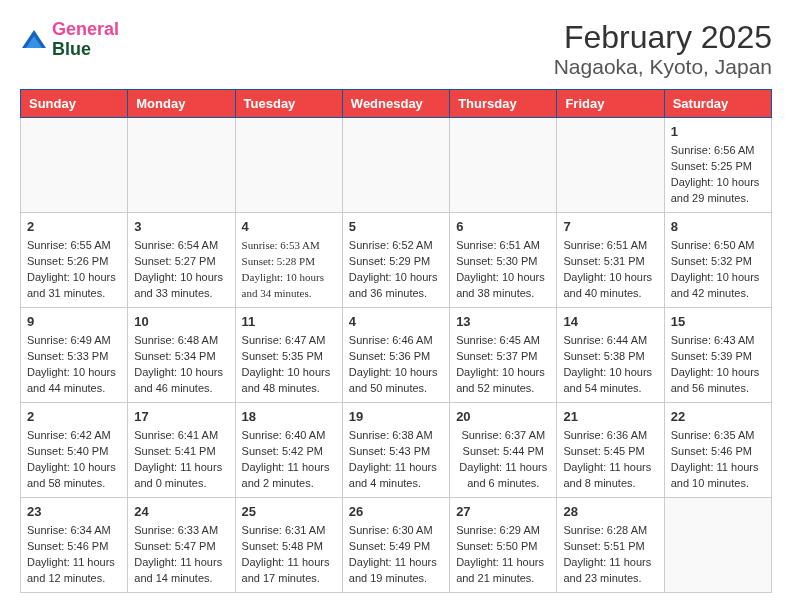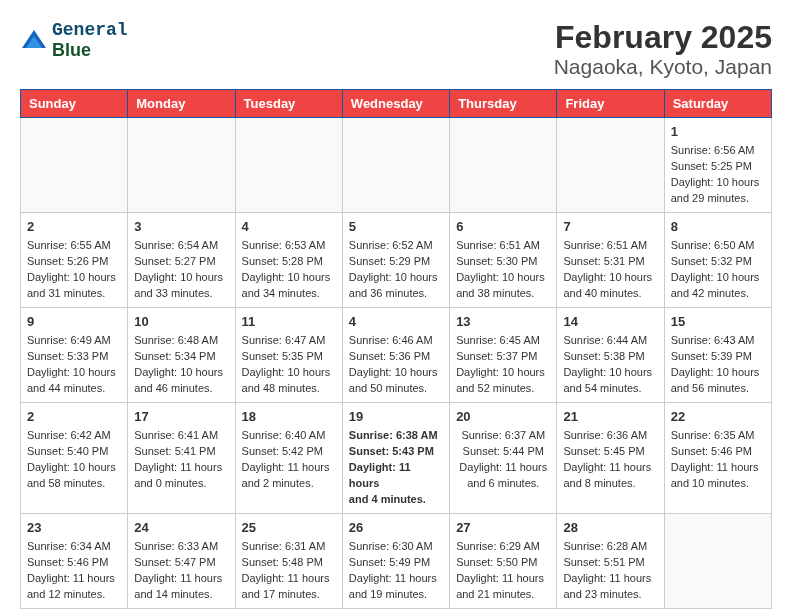--- a/index.html
+++ b/index.html
@@ -19,32 +19,32 @@
     .logo {
       display: flex;
       align-items: center;
       gap: 4px;
     }
     .logo-text {
       font-size: 18px;
       font-weight: bold;
       line-height: 1.1;
     }
-    .logo-general { color: #0c4a6e; font-family: Liberation Mono, monospace; }
+    .logo-general { color: #ec4899; }
     .logo-blue { color: #14532d; }
     .logo-icon {
       width: 28px;
       height: 28px;
     }
     .title-area {
       text-align: right;
     }
     .month-title {
       font-size: 32px;
-      font-weight: bold;
+      font-weight: normal;
       color: #333;
       line-height: 1.1;
     }
     .location-title {
       font-size: 21px;
       color: #555;
     }
     .calendar {
       width: 100%;
       border-collapse: collapse;
@@ -146,21 +146,21 @@
         </td>
         <td>
           <span class="day-number">3</span>
           <div class="day-info" style="white-space: pre-line;">Sunrise: 6:54 AM
 Sunset: 5:27 PM
 Daylight: 10 hours
 and 33 minutes.</div>
         </td>
         <td>
           <span class="day-number">4</span>
-          <div class="day-info" style="white-space: pre-line;">Sunrise: 6:53 AM
+          <div class="day-info" style="white-space: pre-line; font-family: Liberation Serif, serif;">Sunrise: 6:53 AM
 Sunset: 5:28 PM
 Daylight: 10 hours
 and 34 minutes.</div>
         </td>
         <td>
           <span class="day-number">5</span>
           <div class="day-info" style="white-space: pre-line;">Sunrise: 6:52 AM
 Sunset: 5:29 PM
 Daylight: 10 hours
 and 36 minutes.</div>
@@ -255,21 +255,21 @@
         </td>
         <td>
           <span class="day-number">18</span>
           <div class="day-info" style="white-space: pre-line;">Sunrise: 6:40 AM
 Sunset: 5:42 PM
 Daylight: 11 hours
 and 2 minutes.</div>
         </td>
         <td>
           <span class="day-number">19</span>
-          <div class="day-info" style="white-space: pre-line; font-weight: bold;">Sunrise: 6:38 AM
+          <div class="day-info" style="white-space: pre-line;">Sunrise: 6:38 AM
 Sunset: 5:43 PM
 Daylight: 11 hours
 and 4 minutes.</div>
         </td>
         <td>
           <span class="day-number">20</span>
           <div class="day-info" style="white-space: pre-line; text-align: center;">Sunrise: 6:37 AM
 Sunset: 5:44 PM
 Daylight: 11 hours
 and 6 minutes.</div>

